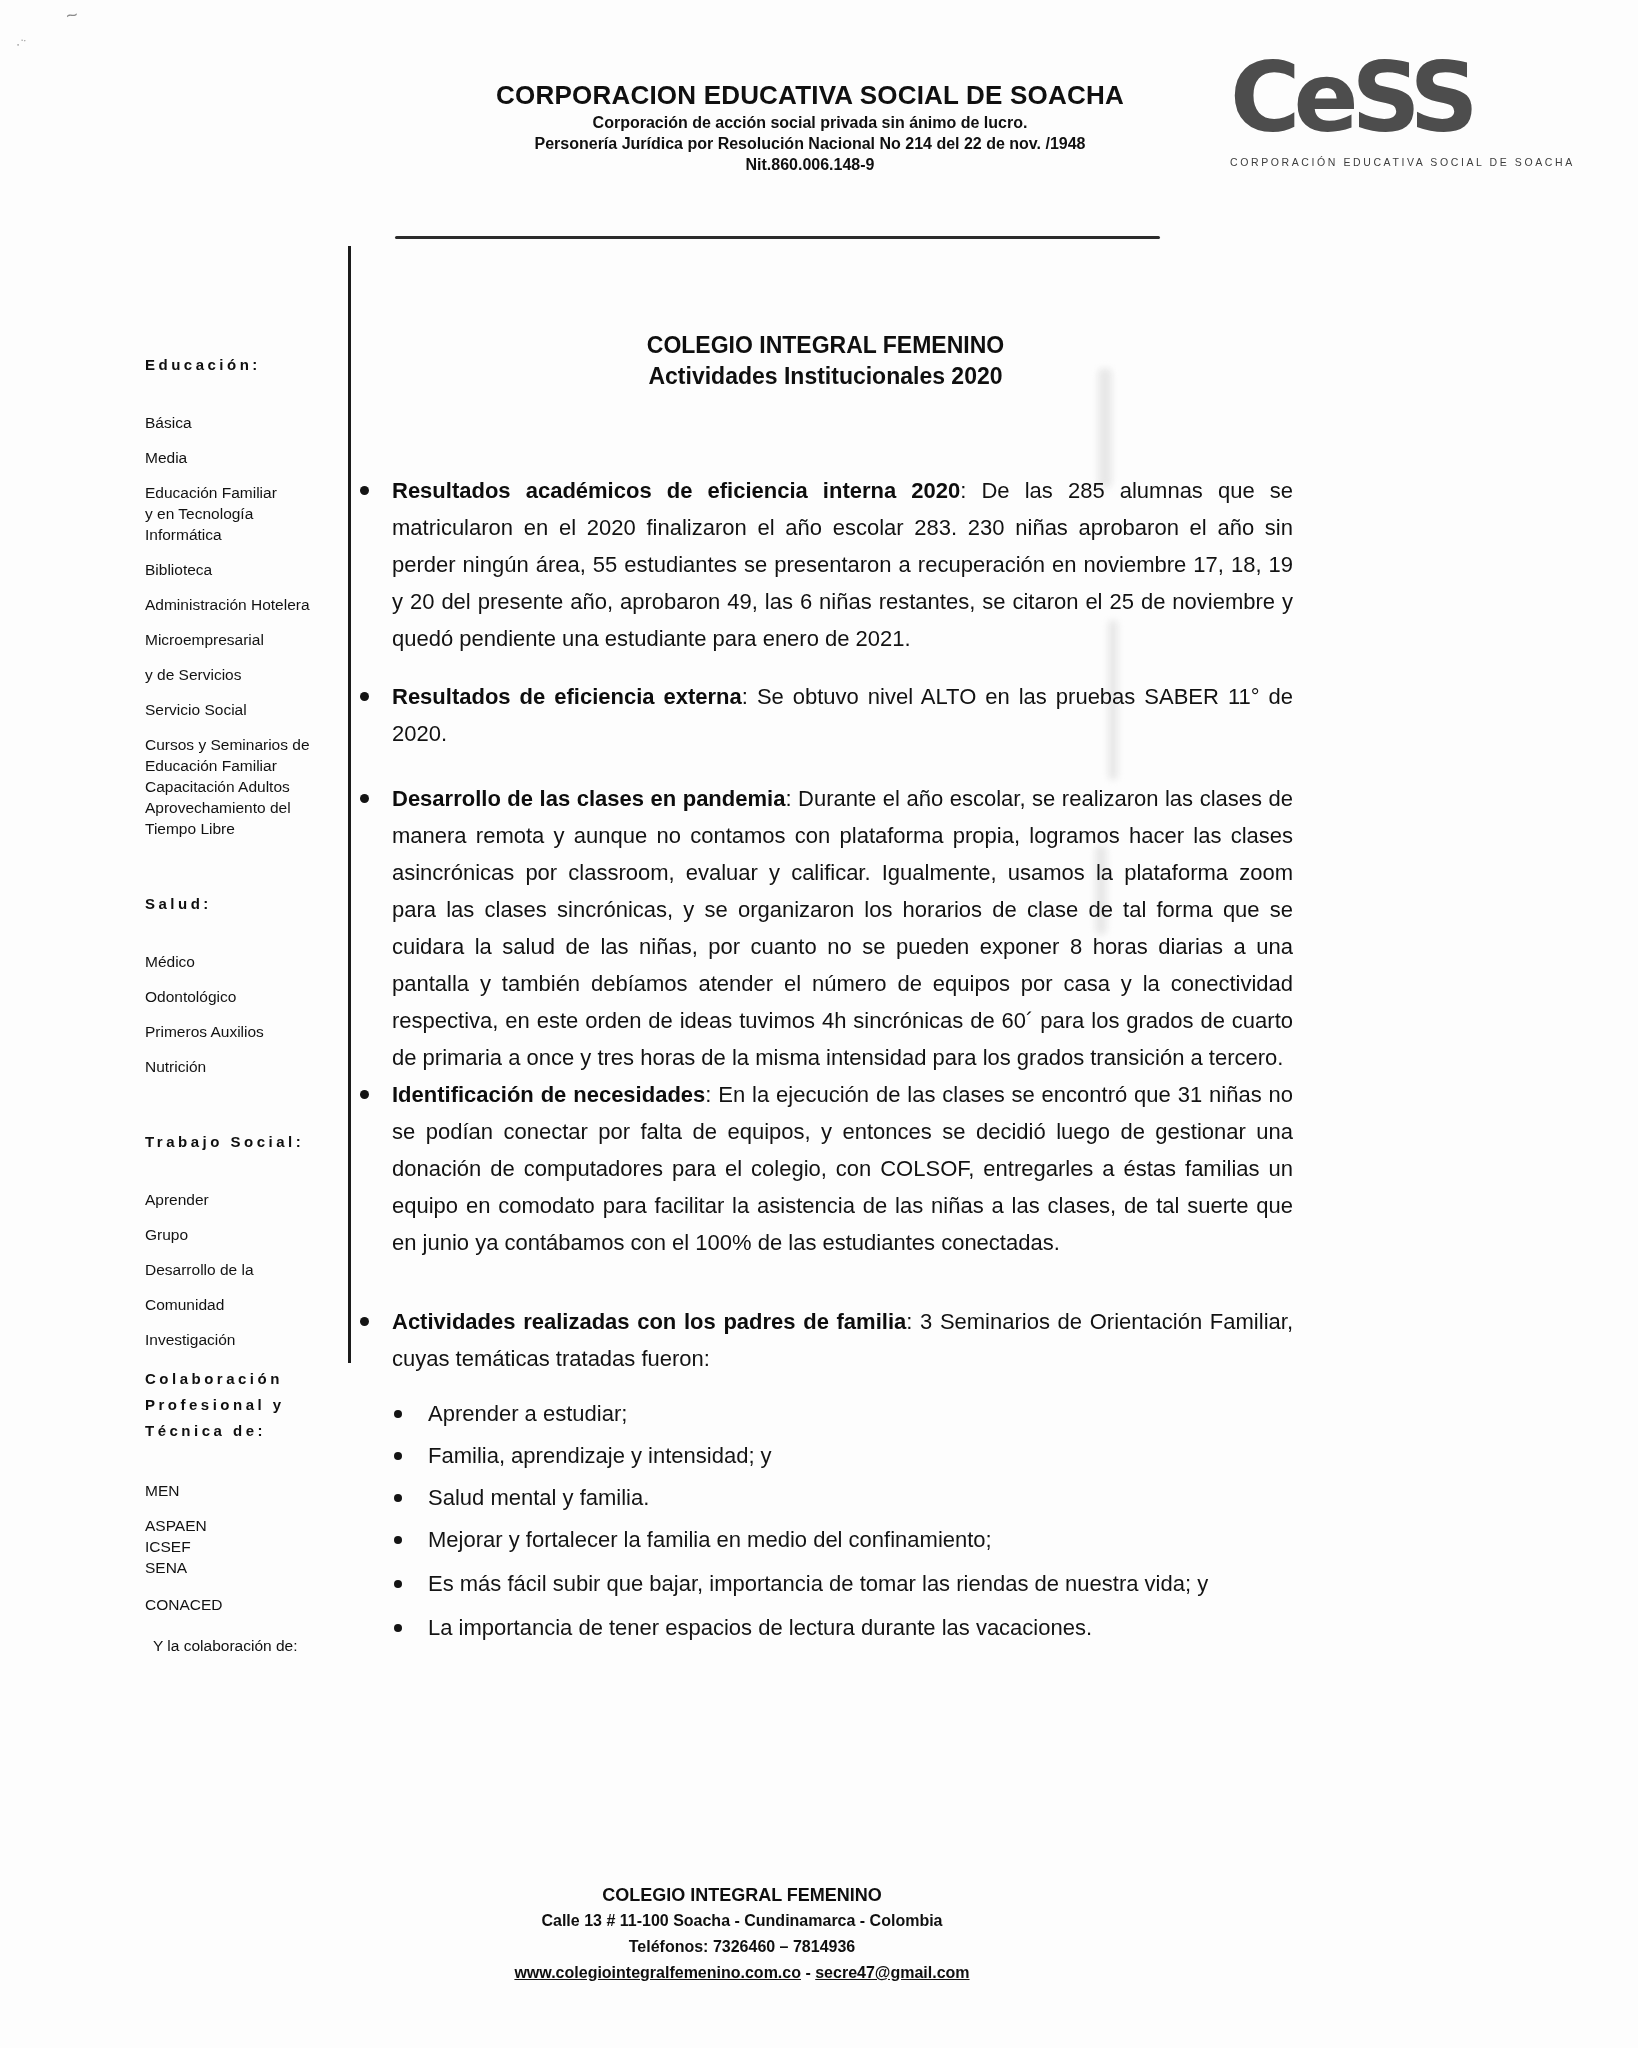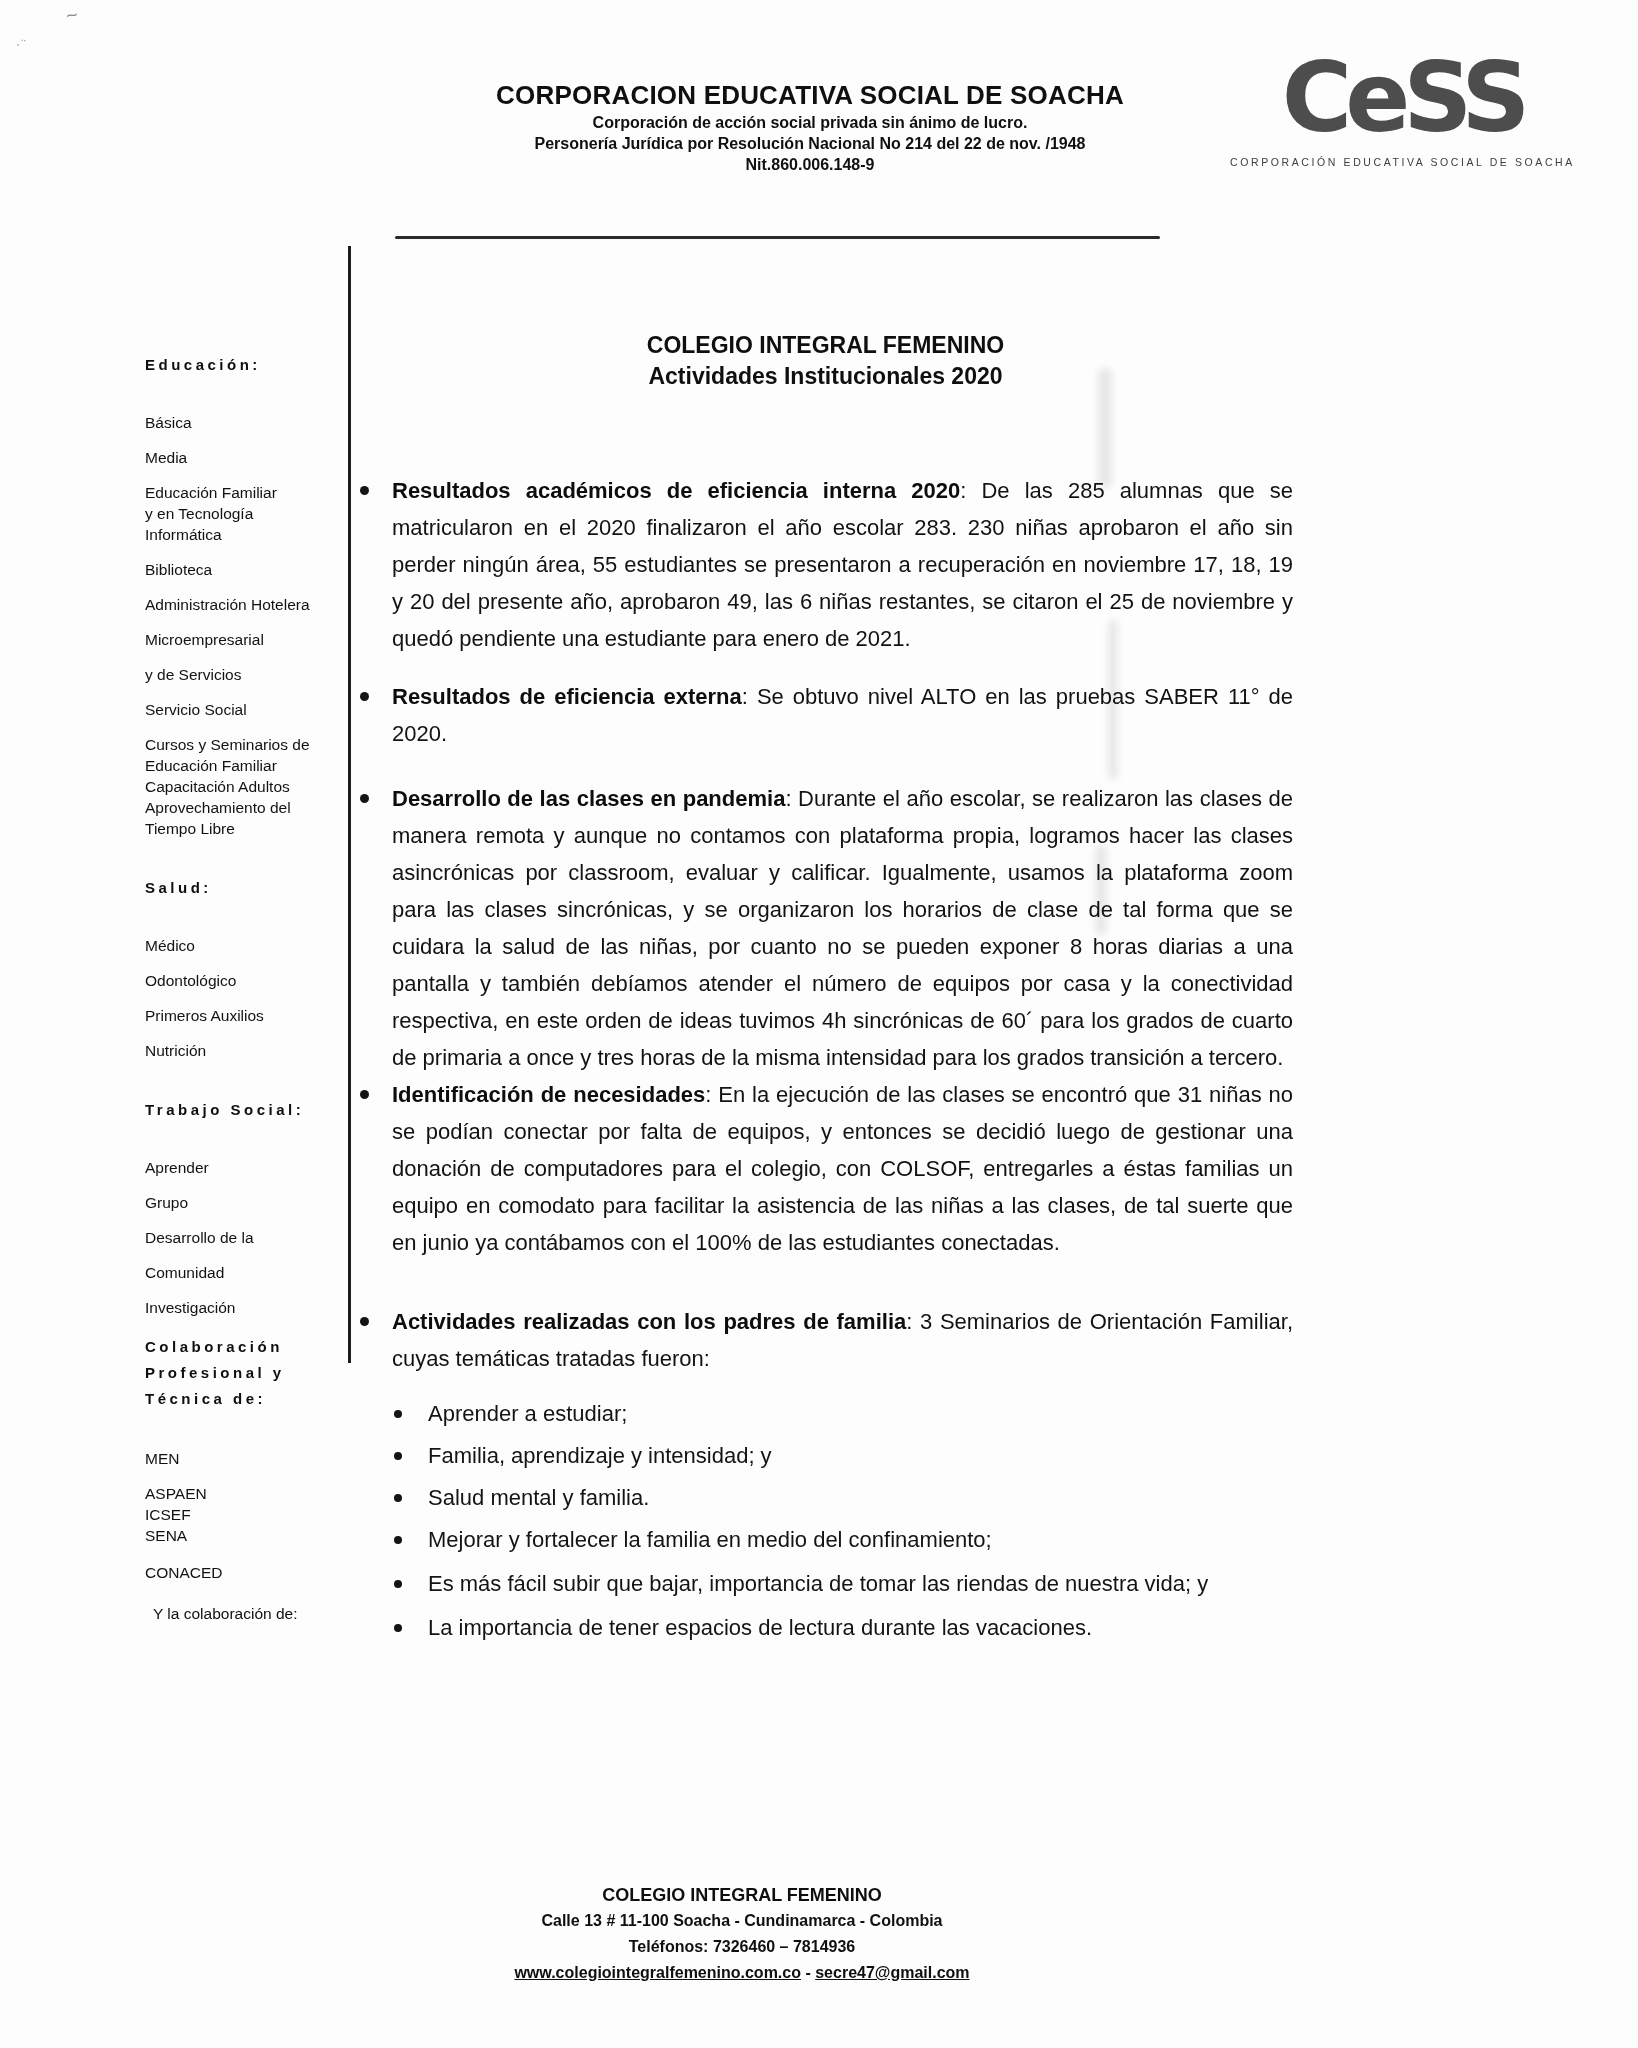--- a/index.html
+++ b/index.html
@@ -18,38 +18,38 @@
   .scan-mark.m2{left:16px;top:36px;font-size:14px;transform:rotate(8deg);color:#9a9a9a;}
   .scan-smudge{position:absolute;background:#e8e8e8;filter:blur(3px);border-radius:6px;}
   .sm1{left:1098px;top:368px;width:14px;height:120px;}
   .sm2{left:1108px;top:620px;width:10px;height:160px;}
   .sm3{left:1095px;top:845px;width:12px;height:90px;}
 
   
   .letterhead{position:absolute;left:330px;top:78px;width:960px;text-align:center;}
   .org-name{font-size:26px;font-weight:bold;line-height:34px;letter-spacing:0.2px;color:#101010;}
   .org-sub{font-size:16px;font-weight:bold;line-height:21px;color:#101010;}
-  .logo{position:absolute;left:1230px;top:46px;width:345px;text-align:center;}
+  .logo{position:absolute;left:1230px;top:46px;width:345px;text-align:left;}
   .logo-mark{
     font-family:"DejaVu Sans", sans-serif;
     font-size:96px;font-weight:bold;line-height:104px;
     color:#4d4d4d;letter-spacing:-7px;
   }
   .logo-caption{margin-top:6px;font-size:10.5px;letter-spacing:2.6px;color:#3d3d3d;white-space:nowrap;}
   .header-rule{position:absolute;left:395px;top:236px;width:765px;height:3px;background:#2b2b2b;border-radius:2px;}
   .vrule{position:absolute;left:348px;top:246px;width:3px;height:1117px;background:#1c1c1c;}
 
   
   .sidebar{position:absolute;left:145px;top:352px;width:195px;font-size:15.5px;}
   .side-h{
     font-size:15px;font-weight:bold;letter-spacing:3.5px;
     line-height:26px;margin:0 0 34px 0;white-space:pre-line;color:#0f0f0f;
   }
   .side-h.multi{margin-bottom:36px;}
-  .side-sec2 .side-h,.side-sec3 .side-h{margin-top:36px;}
+  .side-sec2 .side-h,.side-sec3 .side-h{margin-top:52px;}
   .side-sec4 .side-h{margin-top:16px;}
   .side-plain{font-size:15.5px;font-weight:normal;letter-spacing:0;padding-left:8px;margin:20px 0 30px 0;line-height:21px;}
   .side-item{margin:0 0 14px 0;line-height:21px;white-space:pre-line;color:#121212;}
   .side-item.tight{margin-bottom:16px;}
 
   
   .content{position:absolute;left:358px;top:330px;width:935px;}
   .doc-title,.doc-subtitle{margin:0;font-size:23px;line-height:31px;font-weight:bold;text-align:center;color:#0f0f0f;}
   .bullet{display:flex;}
   .bullet.b1{margin-top:80px;}

